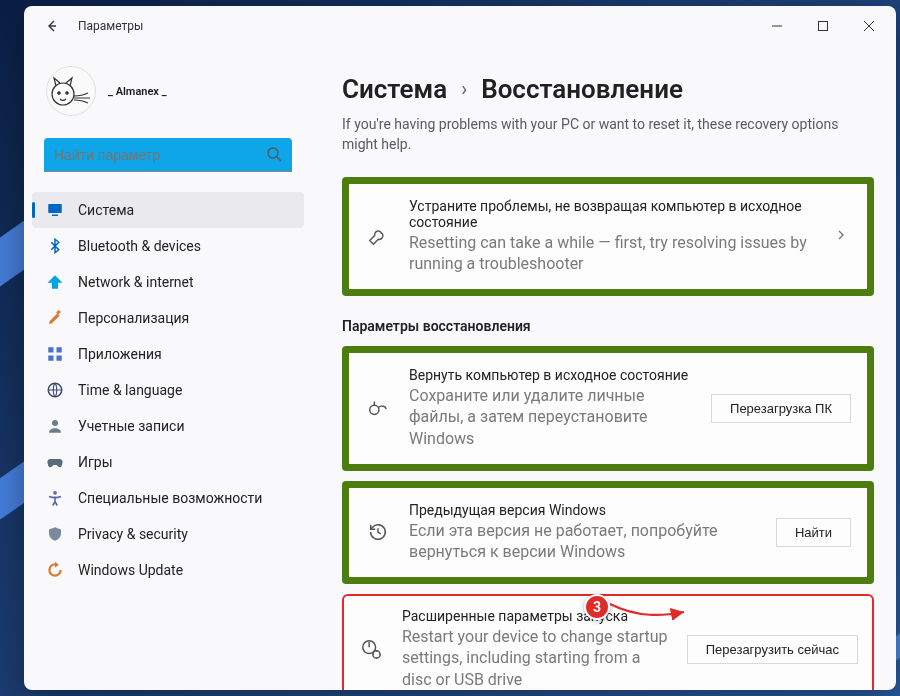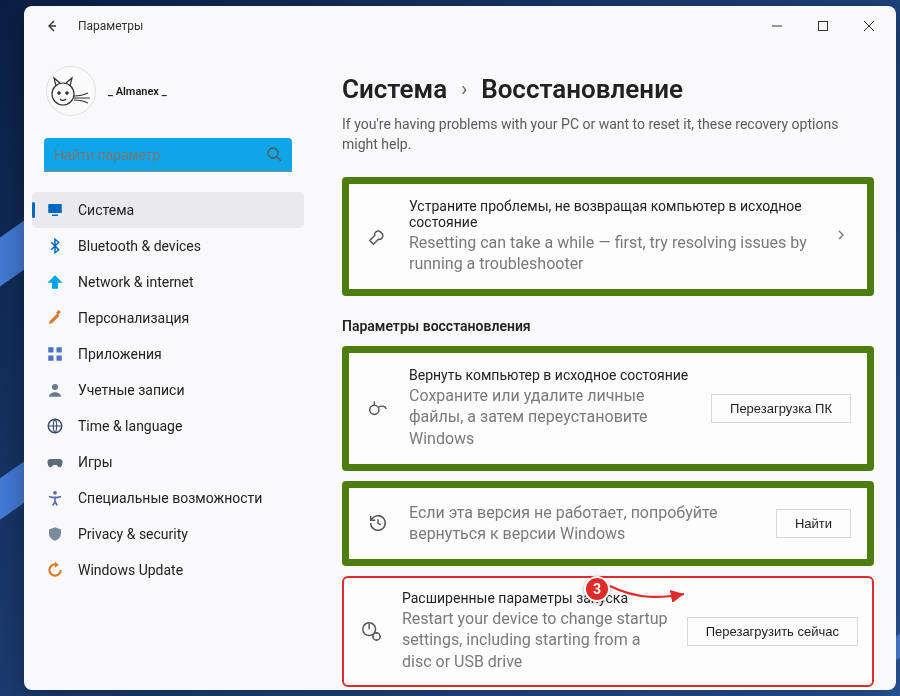--- a/index.html
+++ b/index.html
@@ -190,34 +190,34 @@
                 <rect x="14" y="3" width="7" height="7" fill="#4a74c9"></rect>
                 <rect x="3" y="14" width="7" height="7" fill="#4a74c9"></rect>
                 <rect x="14" y="14" width="7" height="7" fill="#4a74c9"></rect>
               </svg>
             </span>
             <span class="nav-label">Приложения</span>
           </div>
           <div class="nav-item">
             <span class="nav-icon">
               <svg width="18" height="18" viewBox="0 0 24 24">
+                <circle cx="12" cy="12" r="9" fill="none" stroke="#3a4a6f" stroke-width="2"></circle>
+                <path d="M3 12h18M12 3c3 3 3 15 0 18M12 3c-3 3-3 15 0 18" fill="none" stroke="#3a4a6f" stroke-width="1.5"></path>
+              </svg>
+            </span>
+            <span class="nav-label">Time &amp; language</span>
+          </div>
+          <div class="nav-item">
+            <span class="nav-icon">
+              <svg width="18" height="18" viewBox="0 0 24 24">
                 <circle cx="12" cy="8" r="4" fill="#6b7b8f"></circle>
                 <path d="M4 21c0-4 4-6 8-6s8 2 8 6" fill="#6b7b8f"></path>
               </svg>
             </span>
             <span class="nav-label">Учетные записи</span>
-          </div>
-          <div class="nav-item">
-            <span class="nav-icon">
-              <svg width="18" height="18" viewBox="0 0 24 24">
-                <circle cx="12" cy="12" r="9" fill="none" stroke="#3a4a6f" stroke-width="2"></circle>
-                <path d="M3 12h18M12 3c3 3 3 15 0 18M12 3c-3 3-3 15 0 18" fill="none" stroke="#3a4a6f" stroke-width="1.5"></path>
-              </svg>
-            </span>
-            <span class="nav-label">Time &amp; language</span>
           </div>
           <div class="nav-item">
             <span class="nav-icon">
               <svg width="18" height="18" viewBox="0 0 24 24">
                 <path d="M6 8h12a4 4 0 0 1 4 5l-1 4a3 3 0 0 1-5 1l-2-2h-4l-2 2a3 3 0 0 1-5-1l-1-4a4 4 0 0 1 4-5z" fill="#5c6b7a"></path>
               </svg>
             </span>
             <span class="nav-label">Игры</span>
           </div>
           <div class="nav-item">
@@ -291,20 +291,21 @@
 
       <div class="card">
         <div class="card-icon">
           <svg width="22" height="22" viewBox="0 0 24 24" fill="none" stroke="currentColor" stroke-width="1.6">
               <path d="M4 12a8 8 0 1 0 2-5.3L4 9"></path>
               <path d="M4 4v5h5"></path>
               <path d="M12 8v4l3 2"></path>
             </svg>
         </div>
         <div class="card-text">
+          <div class="card-title">Предыдущая версия Windows</div>
           <div class="card-desc">Если эта версия не работает, попробуйте вернуться к версии Windows</div>
         </div>
         <button class="action-btn">Найти</button>
       </div>
 
       <div class="card highlighted" style="position:relative;">
         <div class="card-icon">
           <svg width="22" height="22" viewBox="0 0 24 24" fill="none" stroke="currentColor" stroke-width="1.6">
               <circle cx="10" cy="10" r="7"></circle>
               <path d="M10 4v6"></path>

